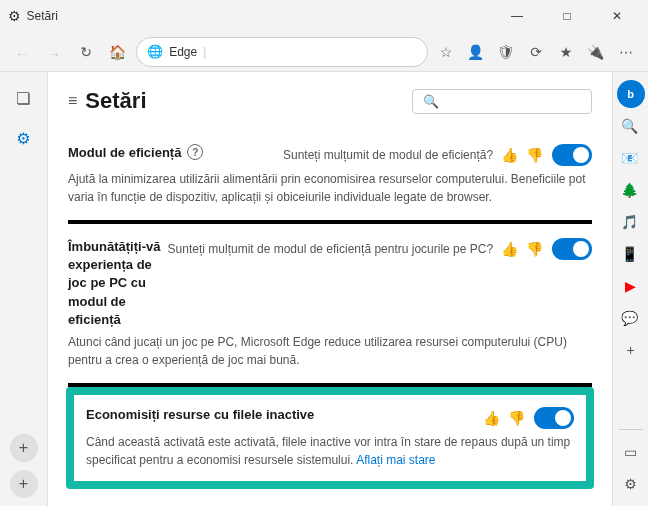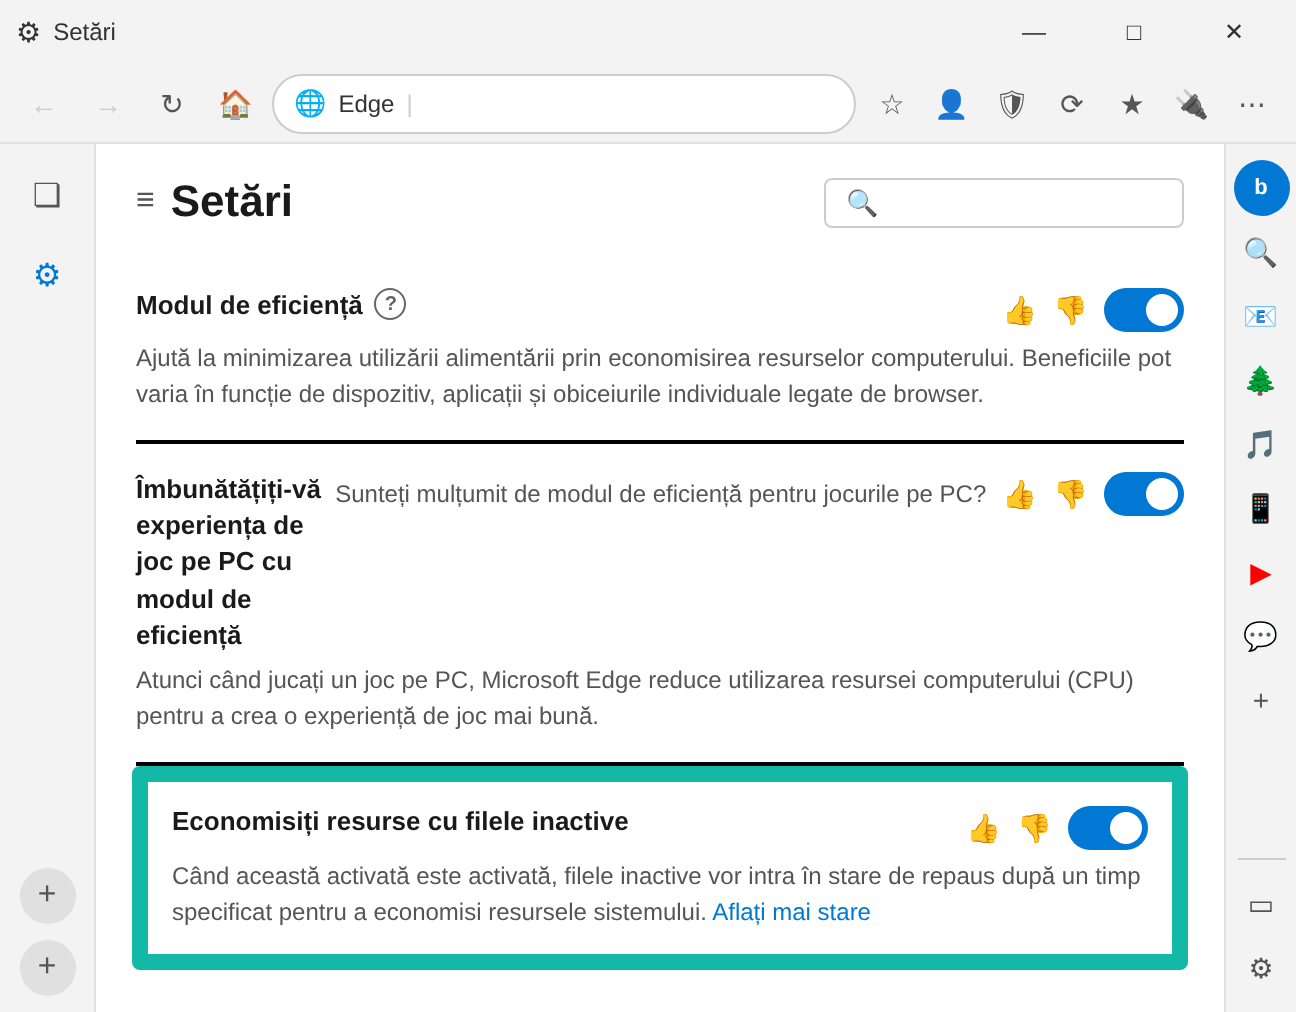--- a/index.html
+++ b/index.html
@@ -109,21 +109,21 @@
     
     .settings-content {
       flex: 1;
       overflow-y: auto;
       padding: 8px 20px 20px 20px;
     }
 
     
     .setting-row {
       padding: 14px 0;
-      border-bottom: 2px solid #000000;
+      border-bottom: 4px solid #000000;
     }
     .setting-row.highlighted {
       border: 2px solid #e53935;
       border-radius: 4px;
       padding: 12px;
       margin: 0 -12px;
     }
     .setting-row-top {
       display: flex;
       align-items: flex-start;
@@ -253,20 +253,21 @@
 
     <div class="settings-content">
 
       <div class="setting-row">
         <div class="setting-row-top">
           <div class="setting-label">
             <span>Modul de eficiență</span>
             <div class="setting-label-help">?</div>
           </div>
           <div class="setting-right">
+            <span class="setting-right-text">Sunteți mulțumit de modul de eficiență?</span>
             <span class="thumb-btn">👍</span>
             <span class="thumb-btn">👎</span>
             <div class="toggle"></div>
           </div>
         </div>
         <div class="setting-desc">Ajută la minimizarea utilizării alimentării prin economisirea resurselor computerului. Beneficiile pot varia în funcție de dispozitiv, aplicații și obiceiurile individuale legate de browser.</div>
       </div>
 
       <div class="setting-row">
         <div class="setting-row-top">

